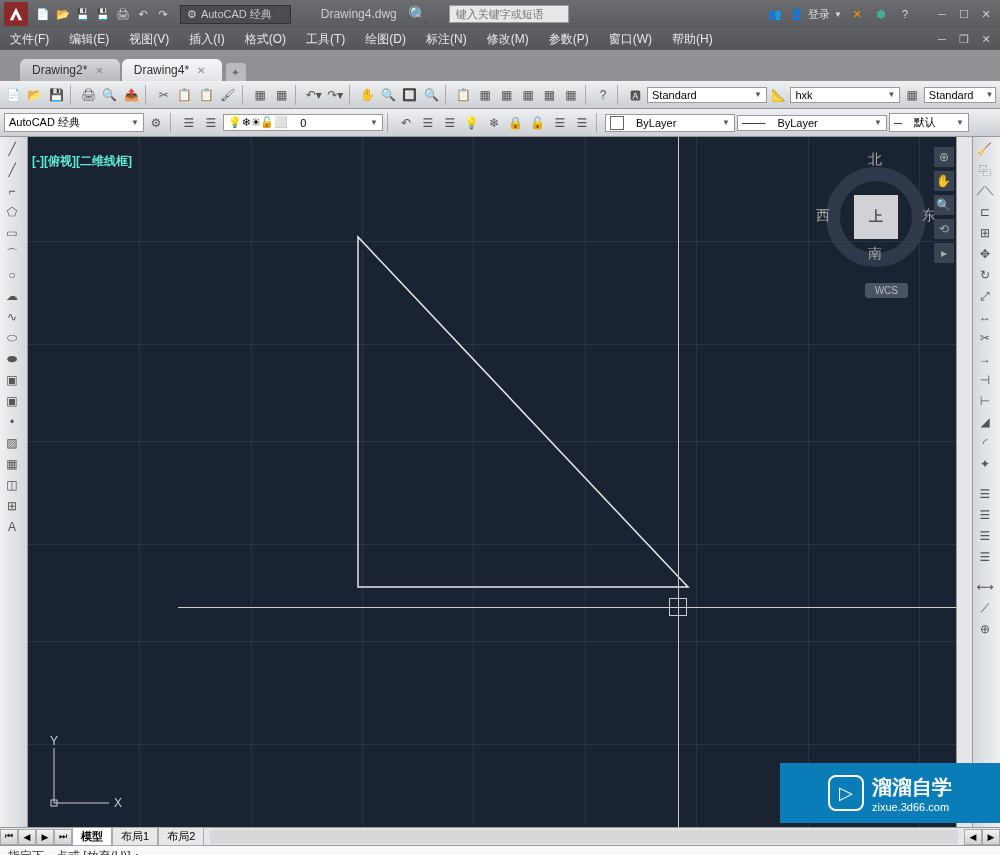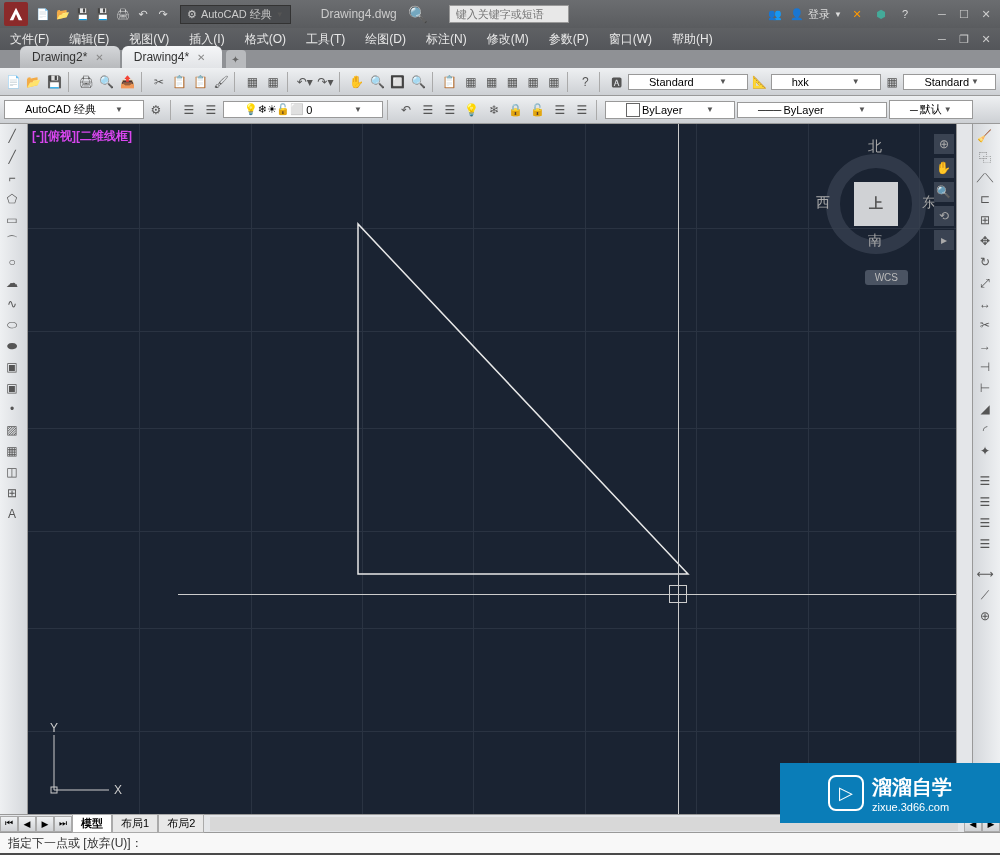--- a/index.html
+++ b/index.html
@@ -17,39 +17,39 @@
 .title-right { margin-left: auto; display: flex; gap: 6px; align-items: center; }
 .login-btn { color: #ddd; font-size: 11px; display: flex; align-items: center; gap: 4px; }
 .win-controls { display: flex; gap: 2px; margin-left: 12px; }
 .win-btn { width: 20px; height: 16px; color: #ccc; font-size: 11px; display: flex; align-items: center; justify-content: center; cursor: pointer; }
 
 
 .menubar { height: 22px; background: linear-gradient(#5f6164, #54565a); display: flex; align-items: center; }
 .menu-item { color: #e8e8e8; font-size: 12px; padding: 0 10px; cursor: pointer; }
 
 
-.tabbar { height: 18px; background: #8f9195; display: flex; align-items: flex-end; padding-left: 20px; gap: 0; }
+.tabbar { height: 31px; background: #8f9195; display: flex; align-items: flex-end; padding-left: 20px; gap: 0; }
 .tab { background: linear-gradient(#d5d7da, #b8babd); border-radius: 6px 6px 0 0; padding: 4px 16px 4px 12px; font-size: 12px; color: #333; display: flex; align-items: center; gap: 8px; margin-right: 2px; position: relative; }
 .tab.active { background: linear-gradient(#f5f6f8, #e2e4e7); }
 .tab-close { color: #888; font-size: 10px; cursor: pointer; }
 .tab-new { width: 20px; height: 18px; background: #b8babd; border-radius: 4px 4px 0 0; margin-left: 2px; display: flex; align-items: center; justify-content: center; color: #666; font-size: 10px; cursor: pointer; }
 
 
 .toolbar-row { height: 28px; background: linear-gradient(#eef0f2, #cdd0d4); border-bottom: 1px solid #999; display: flex; align-items: center; padding: 0 4px; gap: 2px; }
 .tb-btn { width: 20px; height: 20px; display: flex; align-items: center; justify-content: center; color: #555; font-size: 12px; cursor: pointer; border: 1px solid transparent; }
 .tb-sep { width: 5px; height: 20px; border-left: 1px solid #aaa; margin: 0 2px; }
-.tb-dd { background: #fff; border: 1px solid #999; font-size: 11px; padding: 1px 20px; display: flex; align-items: center; gap: 2px; min-width: 100px; }
+.tb-dd { background: #fff; border: 1px solid #999; font-size: 11px; padding: 1px 4px; display: flex; align-items: center; gap: 12px; min-width: 100px; }
 .tb-dd-arrow { margin-left: auto; color: #555; font-size: 8px; }
 .color-sw { width: 14px; height: 14px; border: 1px solid #666; background: #fff; }
 
 
 .main-container { display: flex; height: 690px; position: relative; }
 .left-toolbar { width: 28px; background: linear-gradient(90deg, #eef0f2, #d5d8dc); border-right: 1px solid #999; display: flex; flex-direction: column; padding: 2px; gap: 1px; }
 .canvas-area { flex: 1; background: #1a2332; position: relative; overflow: hidden; }
-.viewport-label { position: absolute; top: 4px; left: 4px; color: #d946ef; font-size: 12px; font-weight: bold; }
+.viewport-label { position: absolute; top: 16px; left: 4px; color: #5eead4; font-size: 12px; font-weight: bold; }
 .grid-lines { position: absolute; inset: 0; }
 .grid-v, .grid-h { position: absolute; background: #2a3342; }
 .grid-v { width: 1px; height: 100%; }
 .grid-h { height: 1px; width: 100%; }
 
 
 .viewcube { position: absolute; top: 10px; right: 20px; width: 120px; height: 140px; }
 .vc-ring { position: absolute; top: 20px; left: 10px; width: 100px; height: 100px; border: 14px solid #3a4352; border-radius: 50%; opacity: 0.7; }
 .vc-cube { position: absolute; top: 48px; left: 38px; width: 44px; height: 44px; background: #d0d2d5; display: flex; align-items: center; justify-content: center; color: #555; font-size: 14px; font-weight: bold; }
 .vc-label { position: absolute; color: #aaa; font-size: 14px; }

